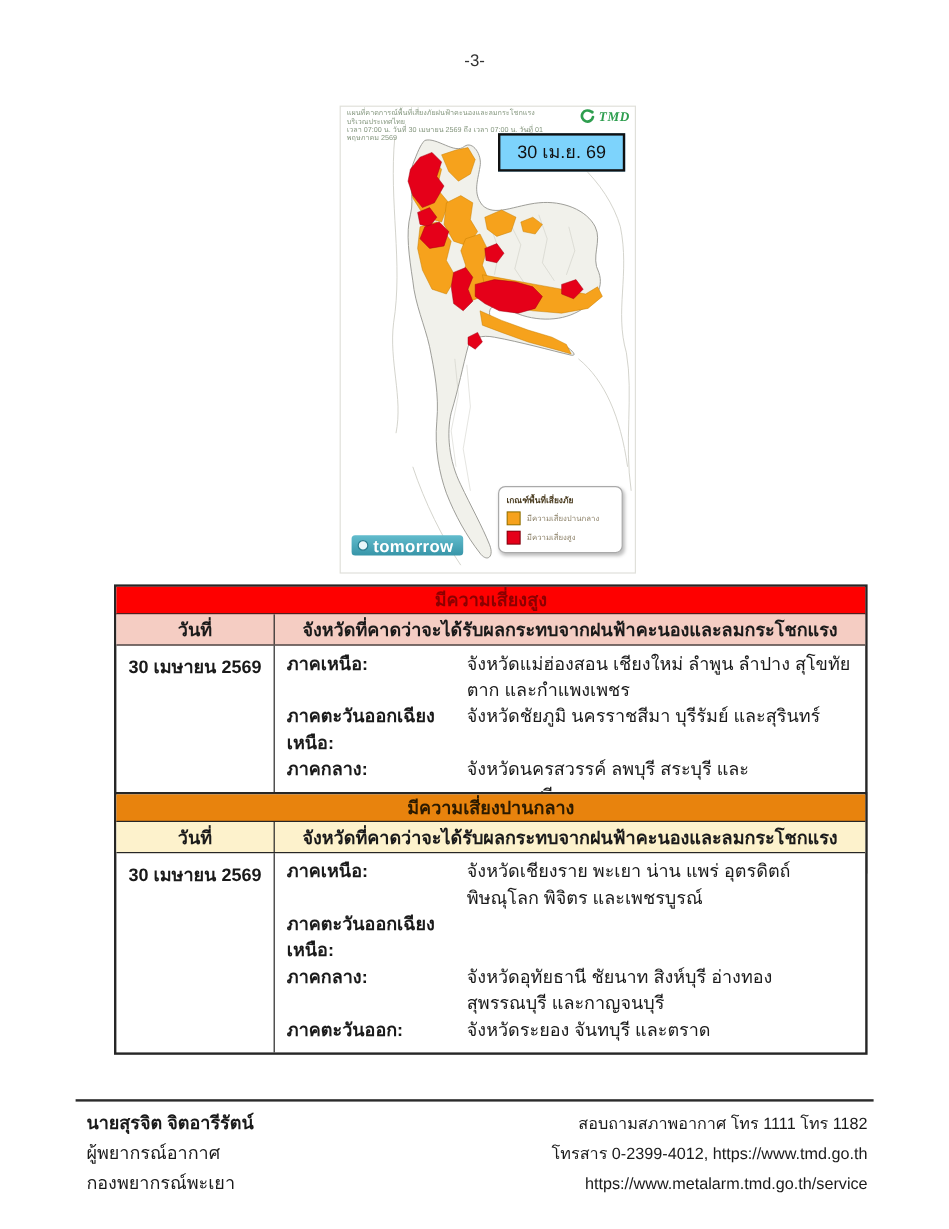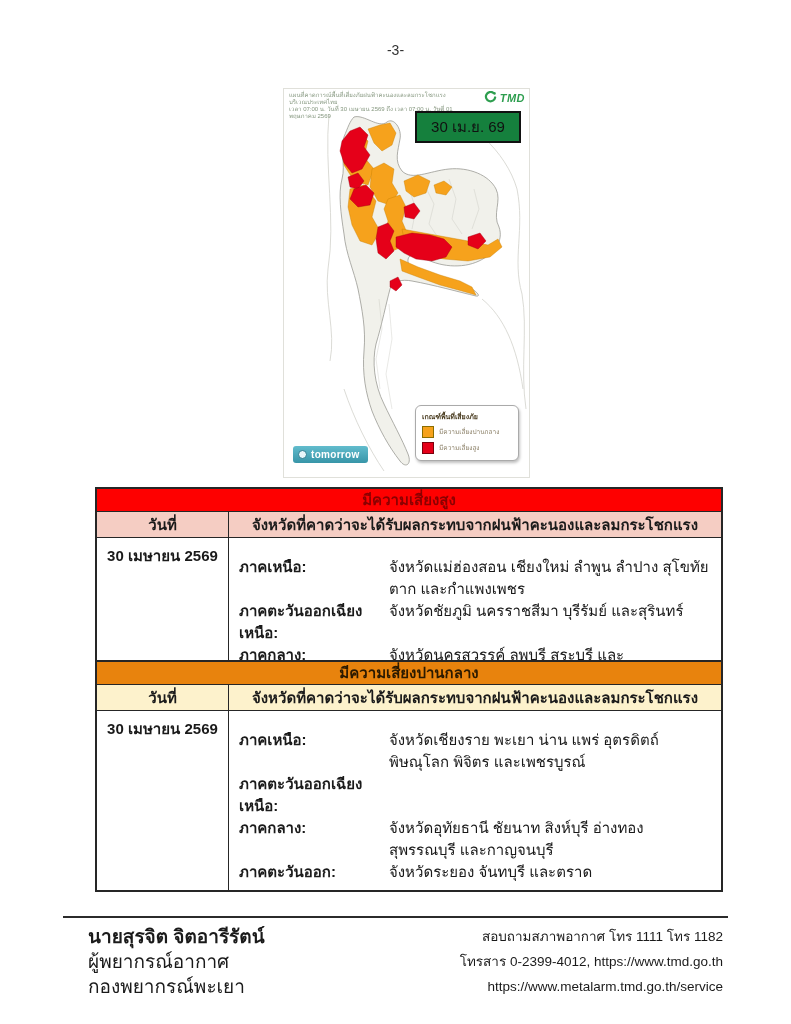--- a/index.html
+++ b/index.html
@@ -7,56 +7,56 @@
     width:791px;height:1024px;position:relative;background:#ffffff;
     font-family:"Liberation Sans", sans-serif;color:#1a1a1a;overflow:hidden;
   }
   .page-number{position:absolute;top:42px;left:0;width:791px;text-align:center;
     font-size:14px;color:#333;}
   
   .map-box{position:absolute;left:283px;top:88px;width:247px;height:390px;
     background:#ffffff;border:1px solid #e0e0da;box-sizing:border-box;}
   .map-caption{position:absolute;top:3px;left:5px;width:170px;
     font-size:6px;line-height:7px;color:#85977f;}
-  .map-logos{position:absolute;top:2px;right:4px;display:flex;align-items:center;gap:3px;}
+  .map-logos{position:absolute;top:2px;right:4px;display:flex;align-items:center;gap:3px;font-family:Liberation Serif, serif;}
   .tmd-text{color:#2e9e4f;font-weight:bold;font-size:11px;font-style:italic;letter-spacing:.5px;}
   .date-box{position:absolute;top:22px;right:8px;width:102px;height:28px;
-    border:2px solid #111;background:#15803d;display:flex;align-items:center;justify-content:center;
+    border:2px solid #111;background:#7dd3fc;display:flex;align-items:center;justify-content:center;
     font-size:15px;color:#111;}
   .map-svg{position:absolute;left:0;top:0;width:247px;height:390px;}
   .legend-box{position:absolute;right:10px;bottom:16px;width:104px;
     background:#fff;border:1px solid #aaa;border-radius:6px;box-shadow:1px 2px 3px rgba(0,0,0,.25);
     padding:5px 6px 6px 6px;box-sizing:border-box;}
   .legend-title{font-size:7px;font-weight:bold;color:#4a3c20;margin-bottom:4px;}
   .legend-item{display:flex;align-items:center;gap:5px;margin-top:4px;}
   .legend-label{font-size:6.5px;color:#8a7f66;}
   .tomorrow-badge{position:absolute;left:9px;bottom:14px;height:17px;
     background:linear-gradient(#62bccd,#3795a8);border-radius:3px;
     display:flex;align-items:center;gap:4px;padding:0 8px 0 5px;}
   .tomorrow-badge .t-icon{width:9px;height:9px;border-radius:50%;background:#e8f6fa;
     border:1px solid #2a7d90;box-sizing:border-box;}
-  .tomorrow-badge .t-label{color:#ffffff;font-weight:bold;font-size:10px;letter-spacing:.3px;}
+  .tomorrow-badge .t-label{color:#ffffff;font-weight:bold;font-size:14px;letter-spacing:.3px;}
   
   .risk-table{position:absolute;left:95px;width:628px;border:2px solid #262626;
     box-sizing:border-box;background:#fff;font-size:15px;}
   .t-header{height:22px;display:flex;align-items:center;justify-content:center;
     font-weight:bold;border-bottom:1.5px solid #262626;}
   .t-subheader{display:flex;border-bottom:1.5px solid #262626;font-weight:bold;height:25px;}
   .cell-date{width:132px;flex:none;border-right:1.5px solid #262626;
     display:flex;align-items:center;justify-content:center;box-sizing:border-box;text-align:left;}
   .cell-impact{flex:1;display:flex;align-items:center;justify-content:center;text-align:center;box-sizing:border-box;}
   .t-body{display:flex;align-items:stretch;}
   .body-date{align-items:flex-start;padding-top:6px;font-weight:bold;}
-  .body-impact{display:block;text-align:left;padding:5px 8px 7px 10px;margin-top:13px;}
+  .body-impact{display:block;text-align:left;padding:5px 8px 7px 10px;}
   .region-row{display:flex;line-height:22px;}
   .region-label{width:150px;flex:none;font-weight:bold;}
   .province-list{flex:1;}
   
   .footer-rule{position:absolute;left:63px;top:916px;width:665px;border-top:2px solid #2b2b2b;}
-  .footer-left{position:absolute;left:88px;top:924px;font-size:19px;line-height:25px;}
+  .footer-left{position:absolute;left:72px;top:924px;font-size:15px;line-height:25px;}
   .footer-left .name{font-weight:bold;}
   .footer-right{position:absolute;left:303px;top:924px;width:420px;text-align:right;
     font-size:13.5px;line-height:25px;}
 </style>
 </head>
 <body>
 
 <div class="page-number">-3-</div>
 
 <div class="map-box">

